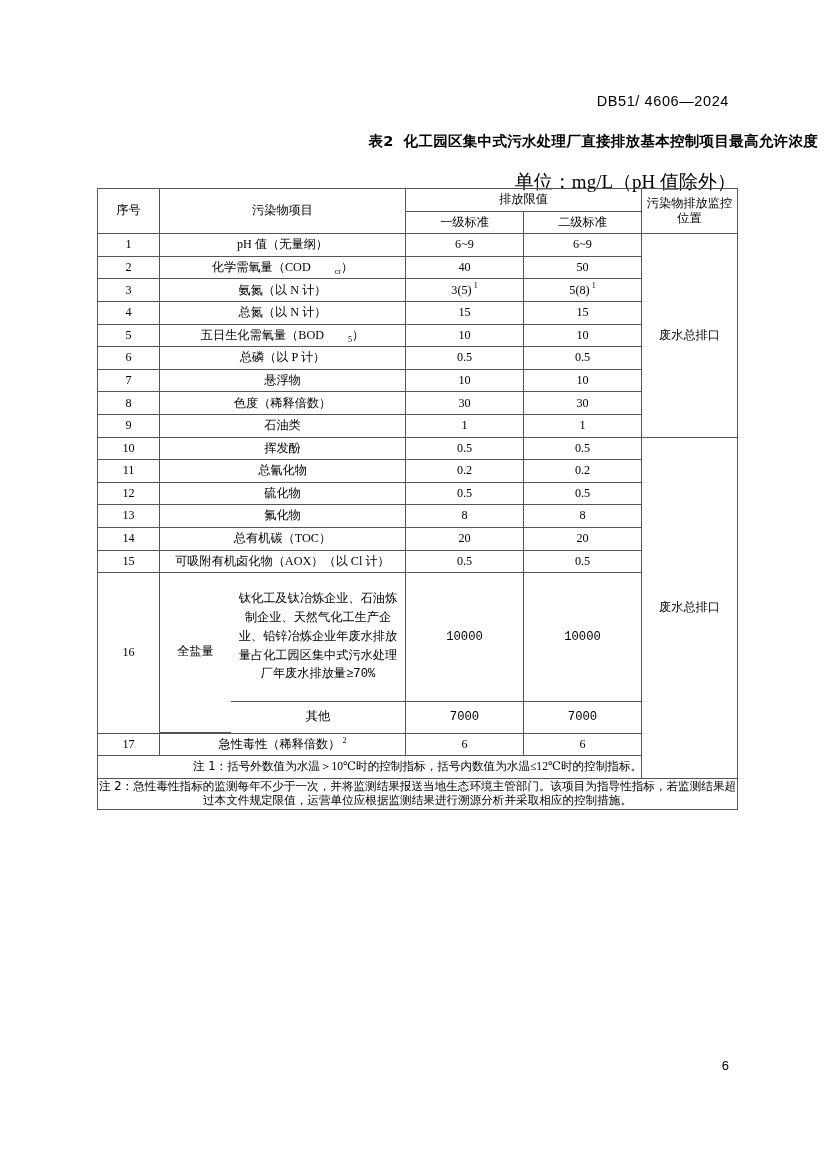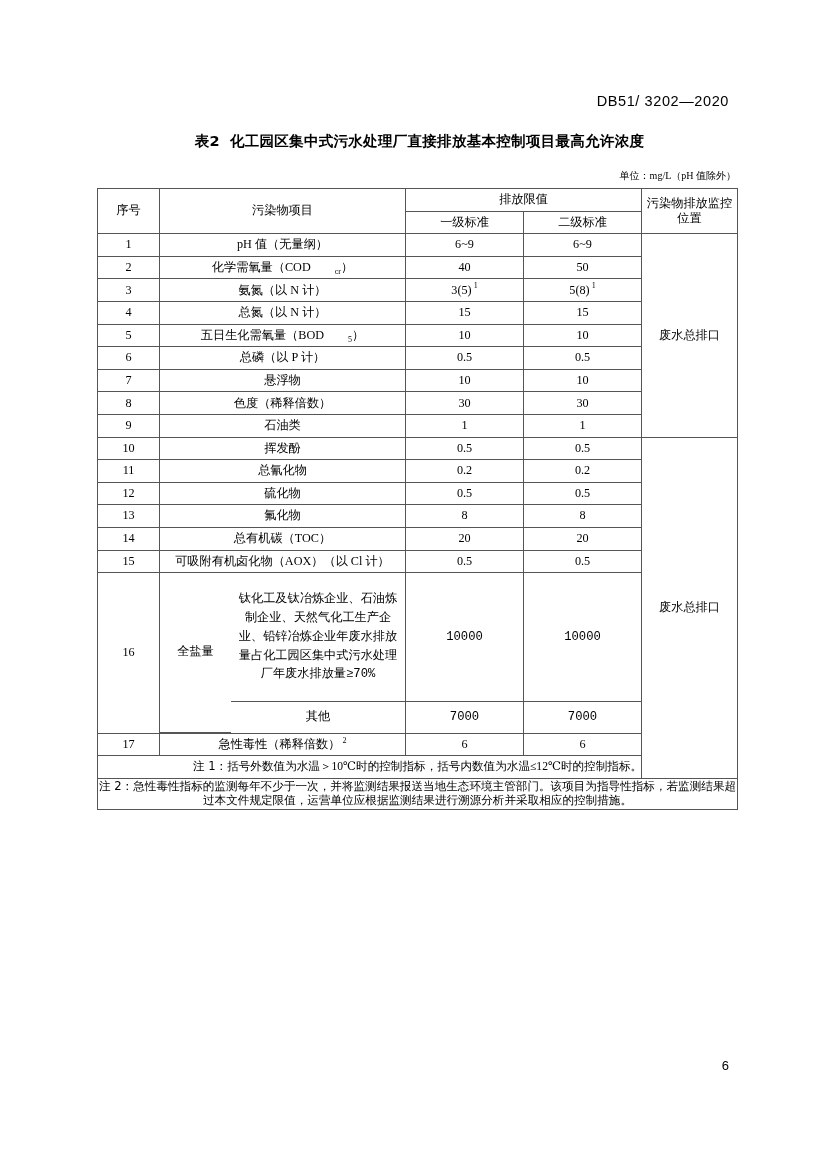--- a/index.html
+++ b/index.html
@@ -29,33 +29,33 @@
     font-family: "Liberation Sans", "DejaVu Sans", sans-serif;
     font-size: 14.5px;
     letter-spacing: 0.6px;
     white-space: nowrap;
   }
   
   .table-title {
     position: absolute;
     left: 0; right: 8px;
     top: 132px;
-    text-align: center;
+    text-align: right;
     font-family: "DejaVu Sans", "Liberation Sans", sans-serif;
     font-weight: bold;
     font-size: 14.5px;
     letter-spacing: 0.3px;
     margin-left: 21px;
   }
   .table-title .tnum { margin-right: 10px; }
   .unit-line {
     position: absolute;
     right: 90px;
     top: 169px;
-    font-size: 10px;
+    font-size: 19px;
     white-space: nowrap;
   }
   
   table.main {
     position: absolute;
     left: 97px;
     top: 188px;
     width: 640px;
     border-collapse: collapse;
     font-size: 12.2px;
@@ -142,21 +142,21 @@
     top: 1058px;
     font-family: "Liberation Sans", "DejaVu Sans", sans-serif;
     font-size: 13px;
   }
 </style>
 </head>
 <body>
 
 <div class="page">
 
-  <div class="doc-header">DB51/ 3202—2020</div>
+  <div class="doc-header">DB51/ 4606—2024</div>
 
   <div class="table-title">
     <span class="tnum">表2</span><span>化工园区集中式污水处理厂直接排放基本控制项目最高允许浓度</span>
   </div>
 
   <div class="unit-line">单位：mg/L（pH 值除外）</div>
 
   <table class="main">
     <colgroup>
       <col class="col-no">

